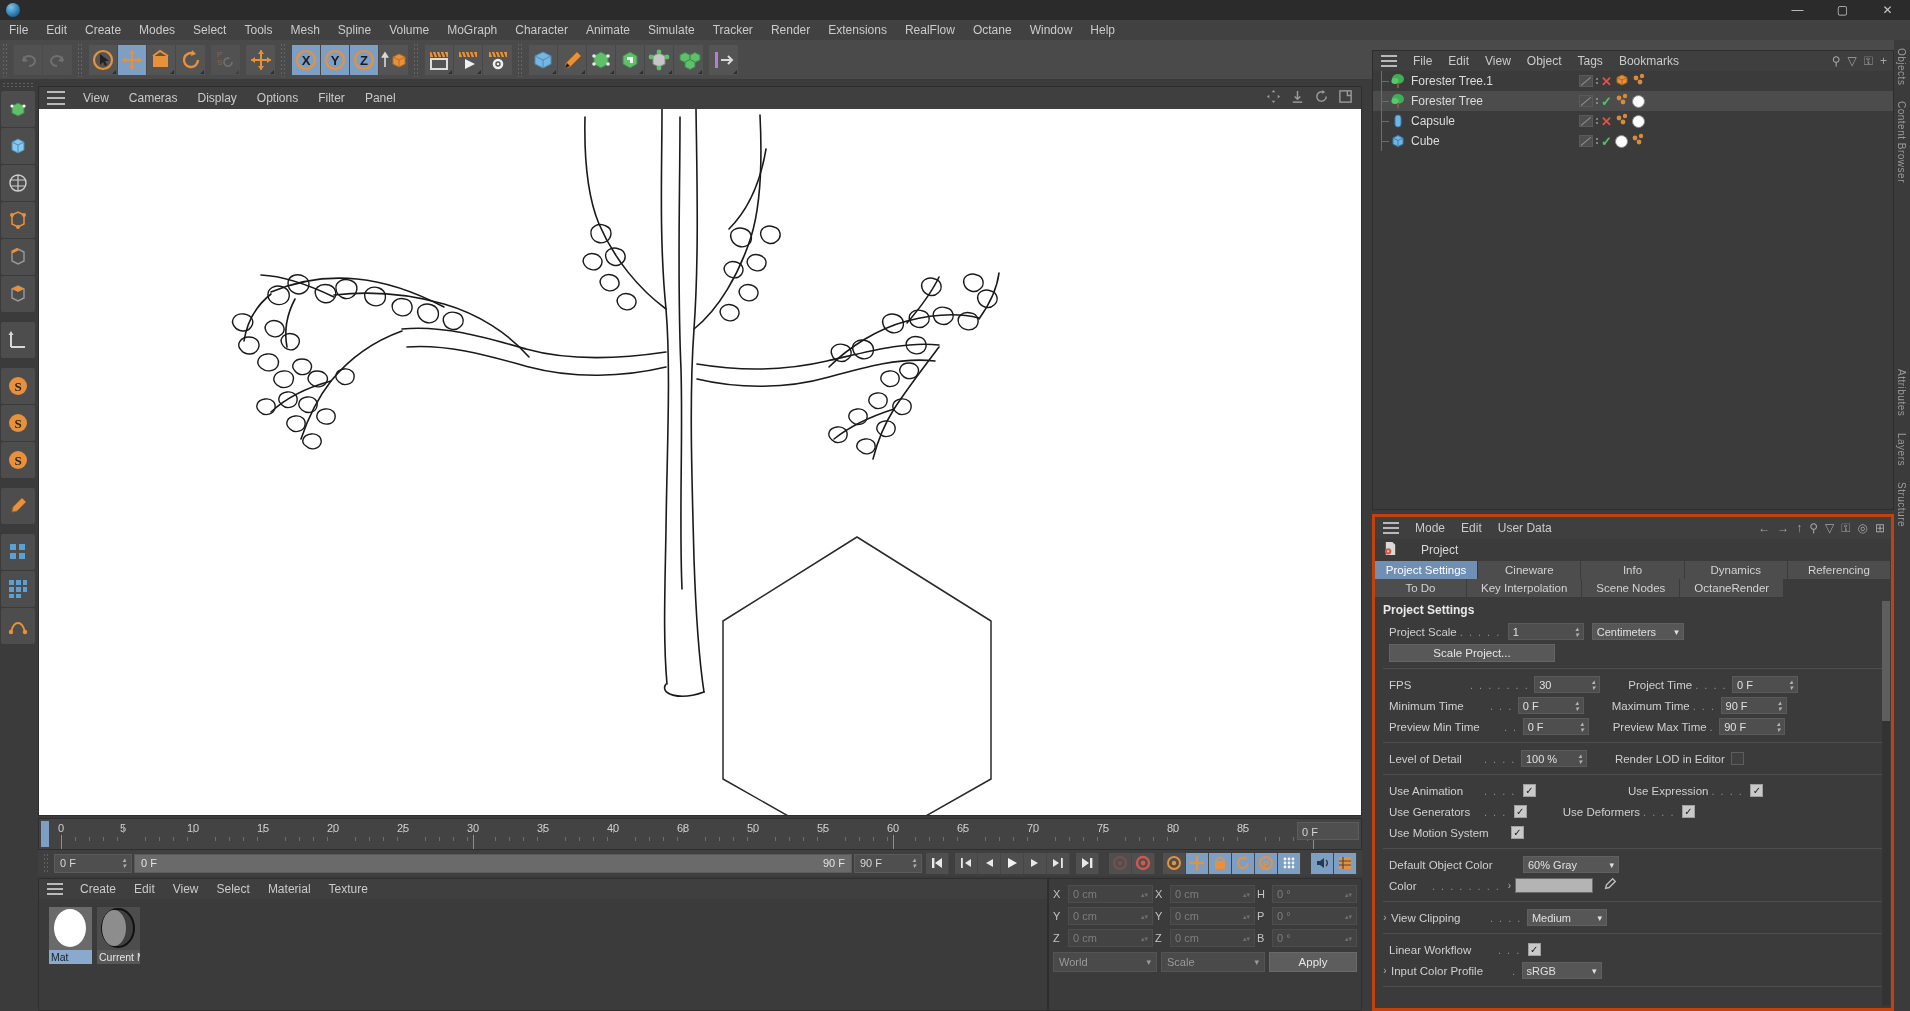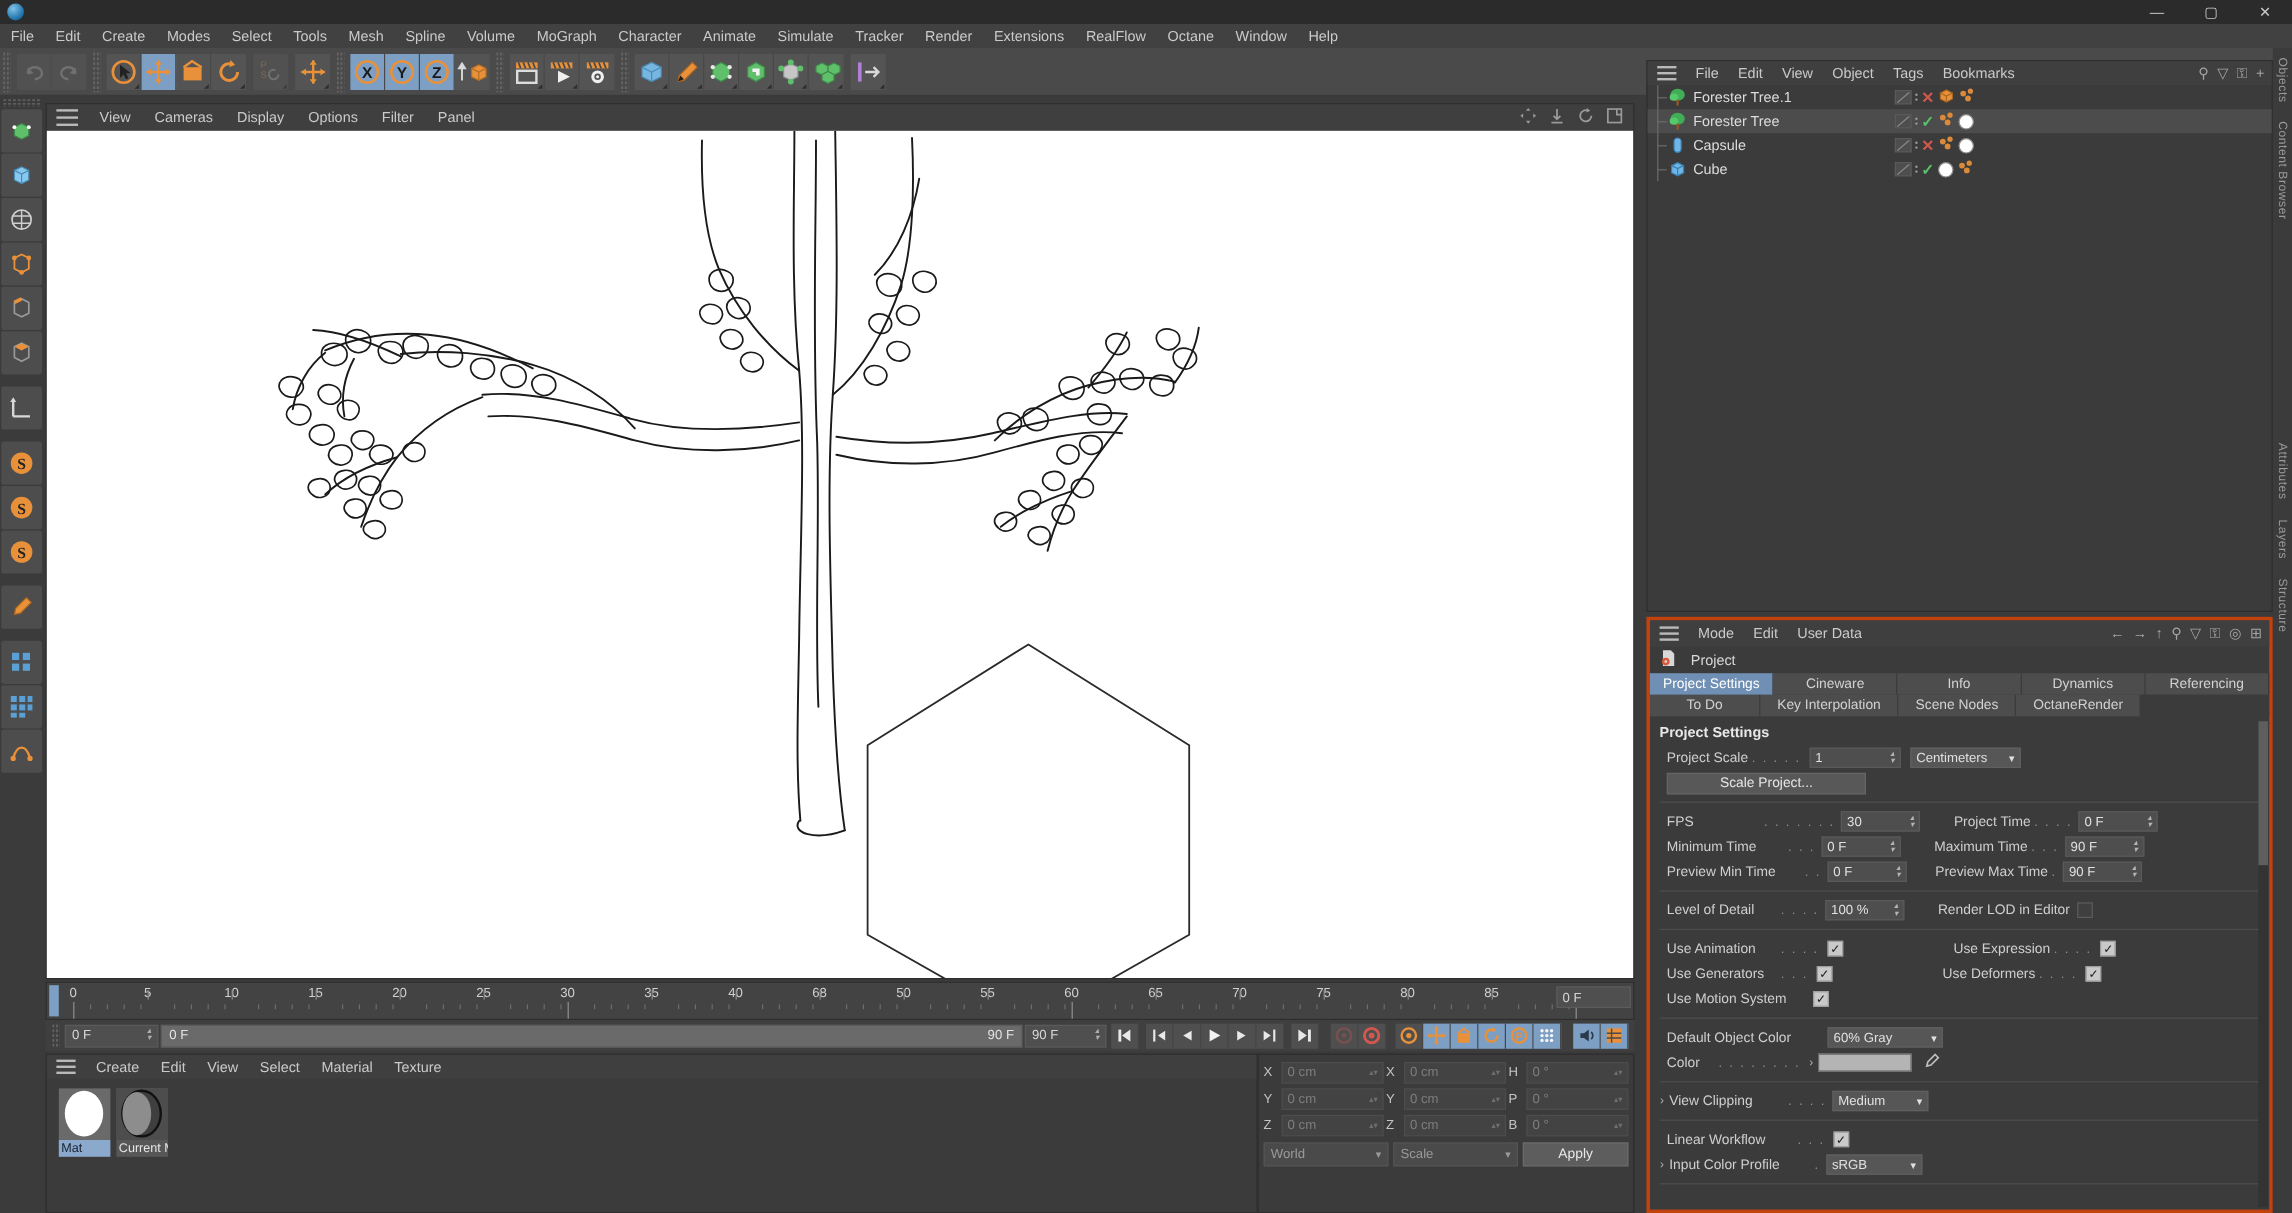--- a/index.html
+++ b/index.html
@@ -192,21 +192,21 @@
   
   .attrpanel{
     position:absolute; left:1372px; top:514px; width:522px; bottom:0;
     background:#3b3b3b; border:3px solid #c2410c;
   }
   .attrmenu{ height:22px; display:flex; align-items:center; padding-left:8px; background:#3f3f3f; }
   .attrmenu .hb{ width:16px; height:12px; display:flex; flex-direction:column; justify-content:space-between; margin-right:8px;}
   .attrmenu .hb i{ display:block; height:2px; background:#b9b9b9; }
   .attrmenu .mi{ padding:0 8px; font-size:12px; color:#cacaca; line-height:22px; }
   .attricons{ margin-left:auto; display:flex; gap:7px; padding-right:6px; align-items:center; color:#a5a5a5; font-size:12px;}
-  .attrobj{ height:22px; display:flex; align-items:center; padding-left:8px; gap:11px; }
+  .attrobj{ height:22px; display:flex; align-items:center; padding-left:8px; gap:23px; }
   .attrobj .nm{ font-size:12px; color:#d8d8d8; }
   .tabrow{ display:flex; }
   .tab{ height:18px; flex:1; display:flex; align-items:center; justify-content:center;
         font-size:11.5px; color:#d2d2d2; background:#4d4d4d; border-right:1px solid #3b3b3b;}
   .tab.act{ background:#6f8fb4; color:#fff; }
   .tabrow2 .tab{ flex:0 0 auto; padding:0 14px; }
   .sectitle{ font-size:12px; font-weight:bold; color:#e8e8e8; padding:6px 0 4px 8px; }
   .prow{ display:flex; align-items:center; height:21px; padding-left:14px; }
   .plab{ font-size:11.5px; color:#cfcfcf; white-space:nowrap; }
   .dotfill{ flex:0 0 auto; color:#8d8d8d; letter-spacing:1.5px; font-size:11px; padding:0 3px; overflow:hidden;}
@@ -1355,21 +1355,21 @@
       <span class="dotfill">. . . .</span>
       <span class="cbox" style="margin-left:4px">✓</span>
       <span class="plab" style="margin-left:92px">Use Expression</span>
       <span class="dotfill">. . . .</span>
       <span class="cbox" style="margin-left:4px">✓</span>
     </div>
     <div class="prow">
       <span class="plab" style="width:92px">Use Generators</span>
       <span class="dotfill">. . .</span>
       <span class="cbox" style="margin-left:4px">✓</span>
-      <span class="plab" style="margin-left:92px">Use Deformers</span>
+      <span class="plab" style="margin-left:36px">Use Deformers</span>
       <span class="dotfill">. . . .</span>
       <span class="cbox" style="margin-left:4px">✓</span>
     </div>
     <div class="prow">
       <span class="plab" style="width:118px">Use Motion System</span>
       <span class="cbox" style="margin-left:4px">✓</span>
     </div>
 
     <div class="hsep"></div>
 

